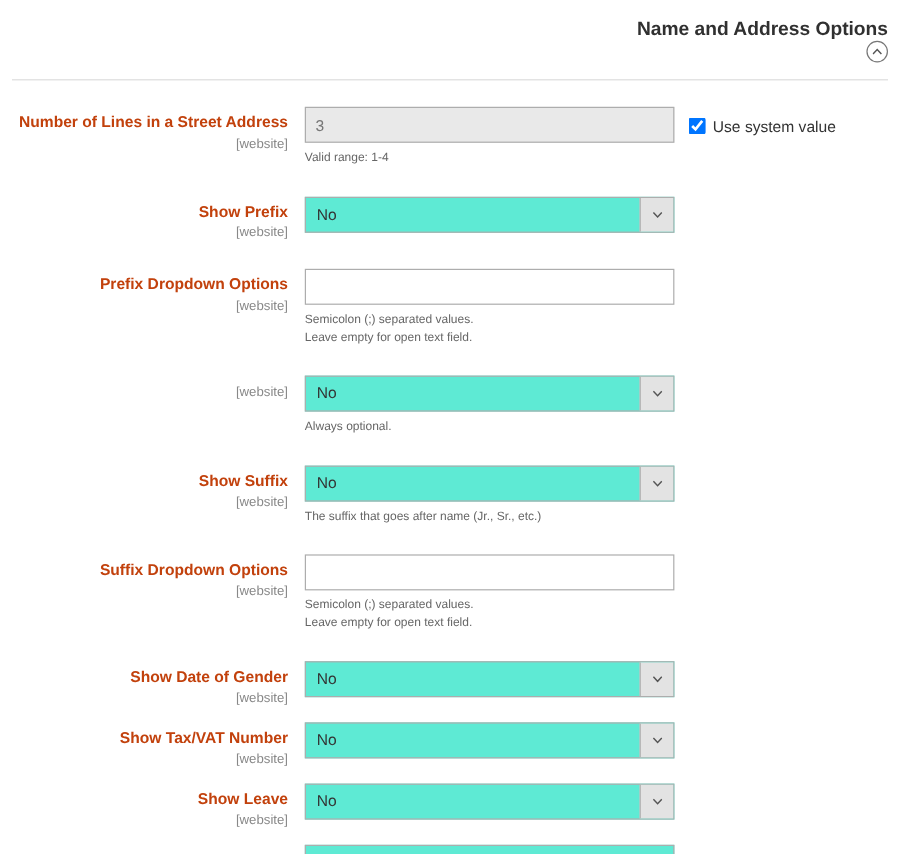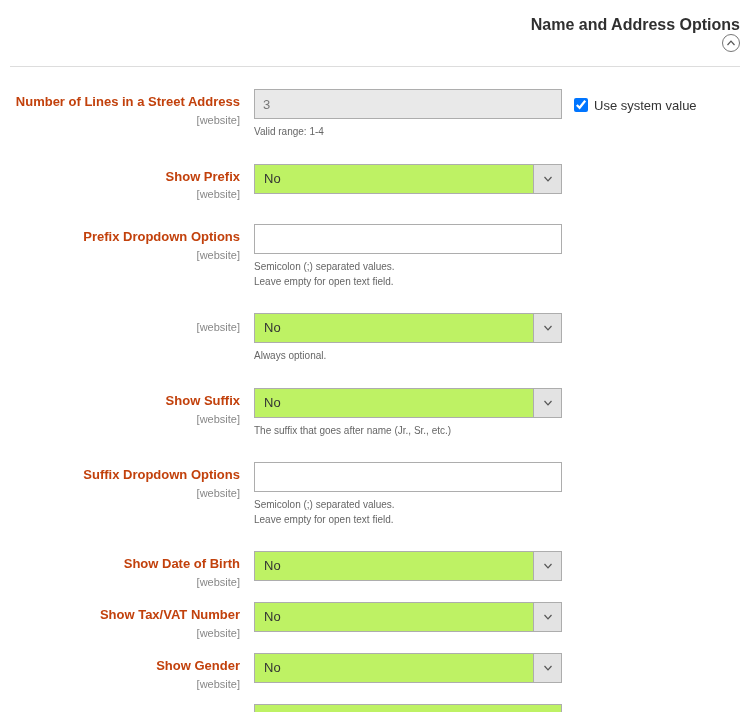--- a/index.html
+++ b/index.html
@@ -94,21 +94,21 @@
   }
   .text-input.disabled {
     background: #e9e9e9;
     color: #777;
   }
   .select-wrap {
     width: 100%;
     height: 30px;
     border: 1px solid #adadad;
     display: flex;
-    background: #bef264;
+    background: #5eead4;
   }
   .select-value {
     flex: 1;
     padding: 5px 9px;
     font-size: 13px;
     line-height: 18px;
   }
   .select-arrow {
     width: 28px;
     border-left: 1px solid #adadad;
@@ -226,21 +226,21 @@
     </div>
     <div class="input-col">
       <input class="text-input" value="" style="">
       <div class="help-text">Semicolon (;) separated values.
 Leave empty for open text field.</div>
     </div>
   </div>
 
   <div class="field-row tight">
     <div class="label-col">
-      <span class="field-label">Show Date of Birth</span>
+      <span class="field-label">Show Date of Gender</span>
       <span class="scope">[website]</span>
     </div>
     <div class="input-col">
       <div class="select-wrap">
         <div class="select-value">No</div>
         <div class="select-arrow">
             <svg width="8" height="6" viewBox="0 0 8 6">
               <path d="M0.5 1 L4 4.8 L7.5 1" fill="none" stroke="#555" stroke-width="1.2"></path>
             </svg>
           </div>
@@ -260,21 +260,21 @@
             <svg width="8" height="6" viewBox="0 0 8 6">
               <path d="M0.5 1 L4 4.8 L7.5 1" fill="none" stroke="#555" stroke-width="1.2"></path>
             </svg>
           </div>
       </div>
     </div>
   </div>
 
   <div class="field-row tight">
     <div class="label-col">
-      <span class="field-label">Show Gender</span>
+      <span class="field-label">Show Leave</span>
       <span class="scope">[website]</span>
     </div>
     <div class="input-col">
       <div class="select-wrap">
         <div class="select-value">No</div>
         <div class="select-arrow">
             <svg width="8" height="6" viewBox="0 0 8 6">
               <path d="M0.5 1 L4 4.8 L7.5 1" fill="none" stroke="#555" stroke-width="1.2"></path>
             </svg>
           </div>

